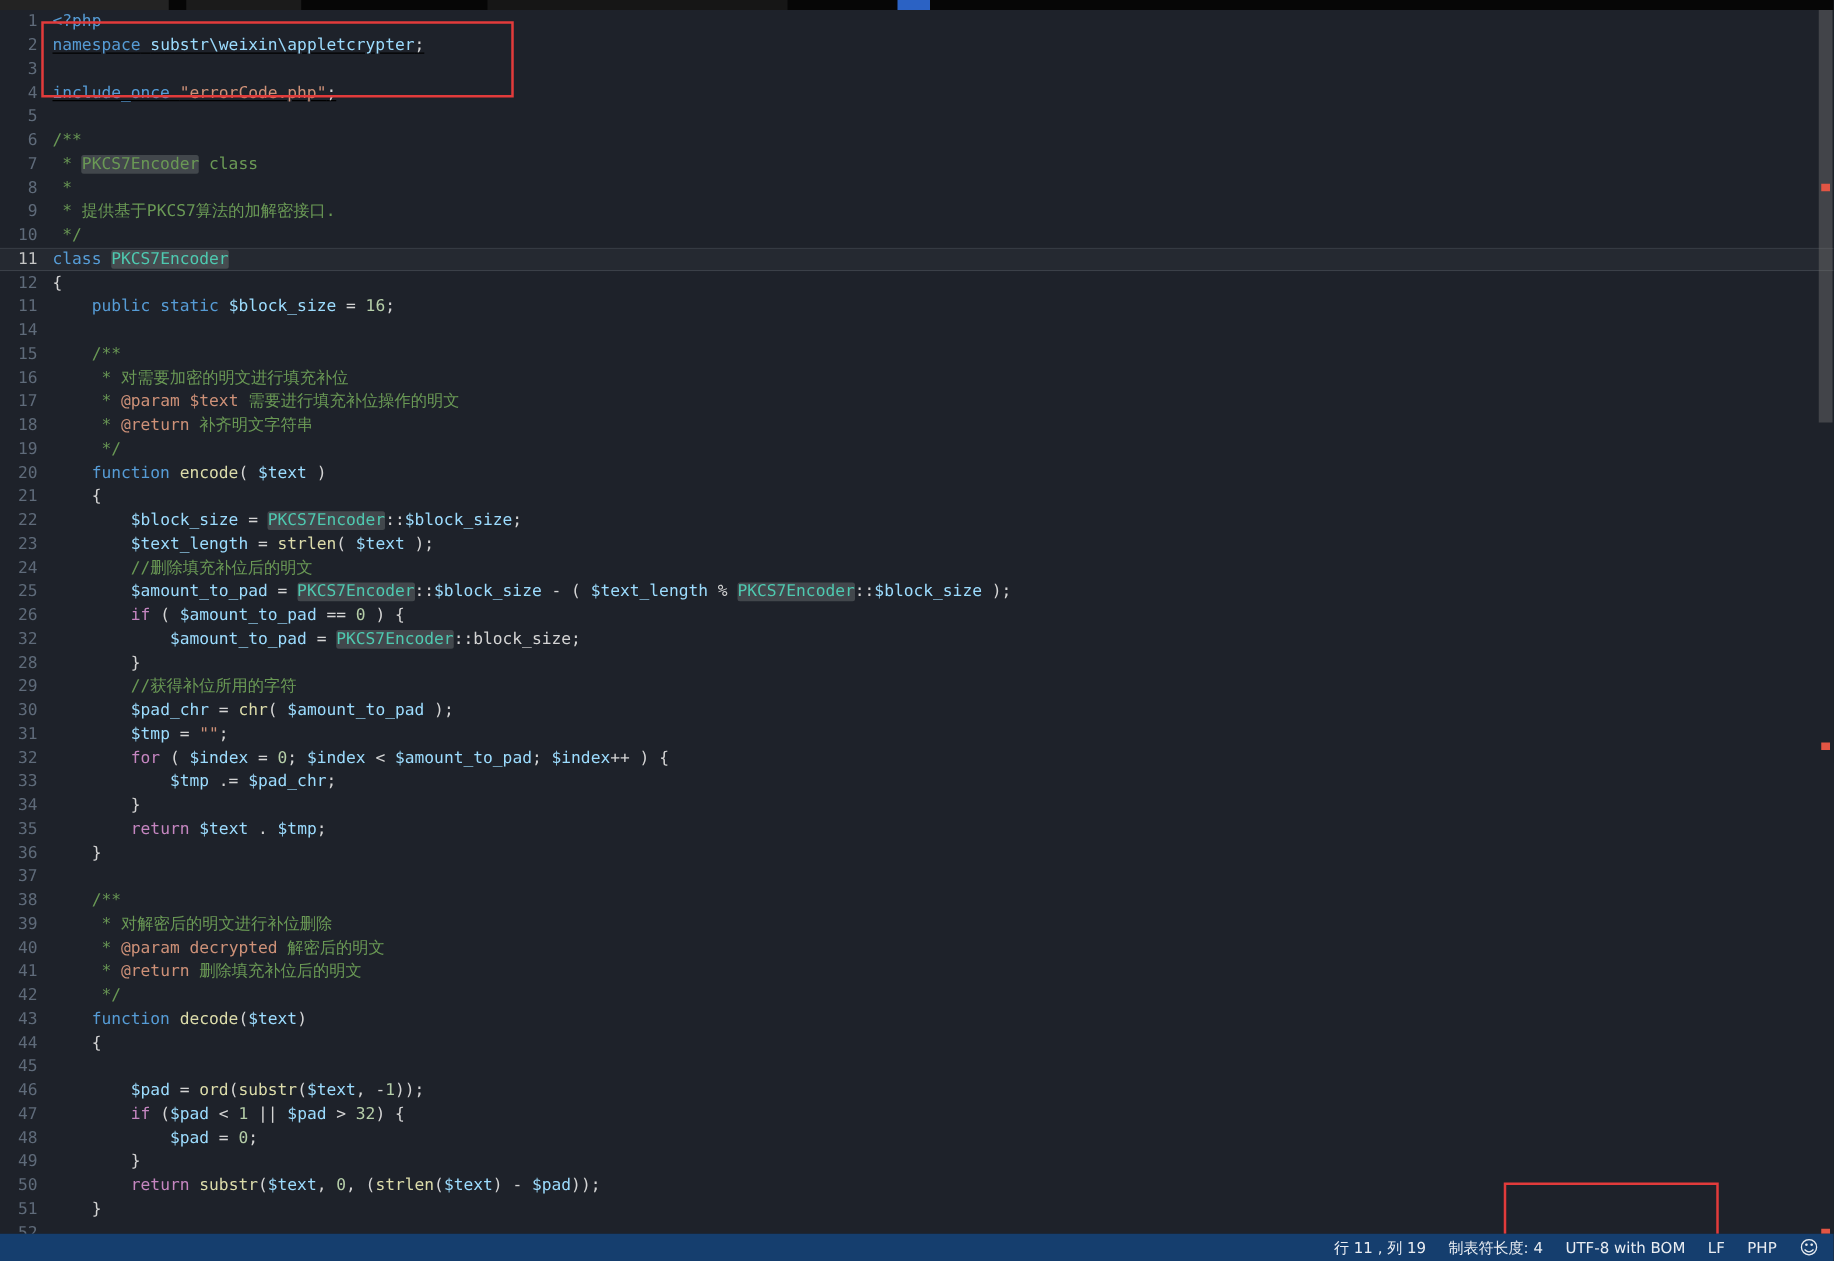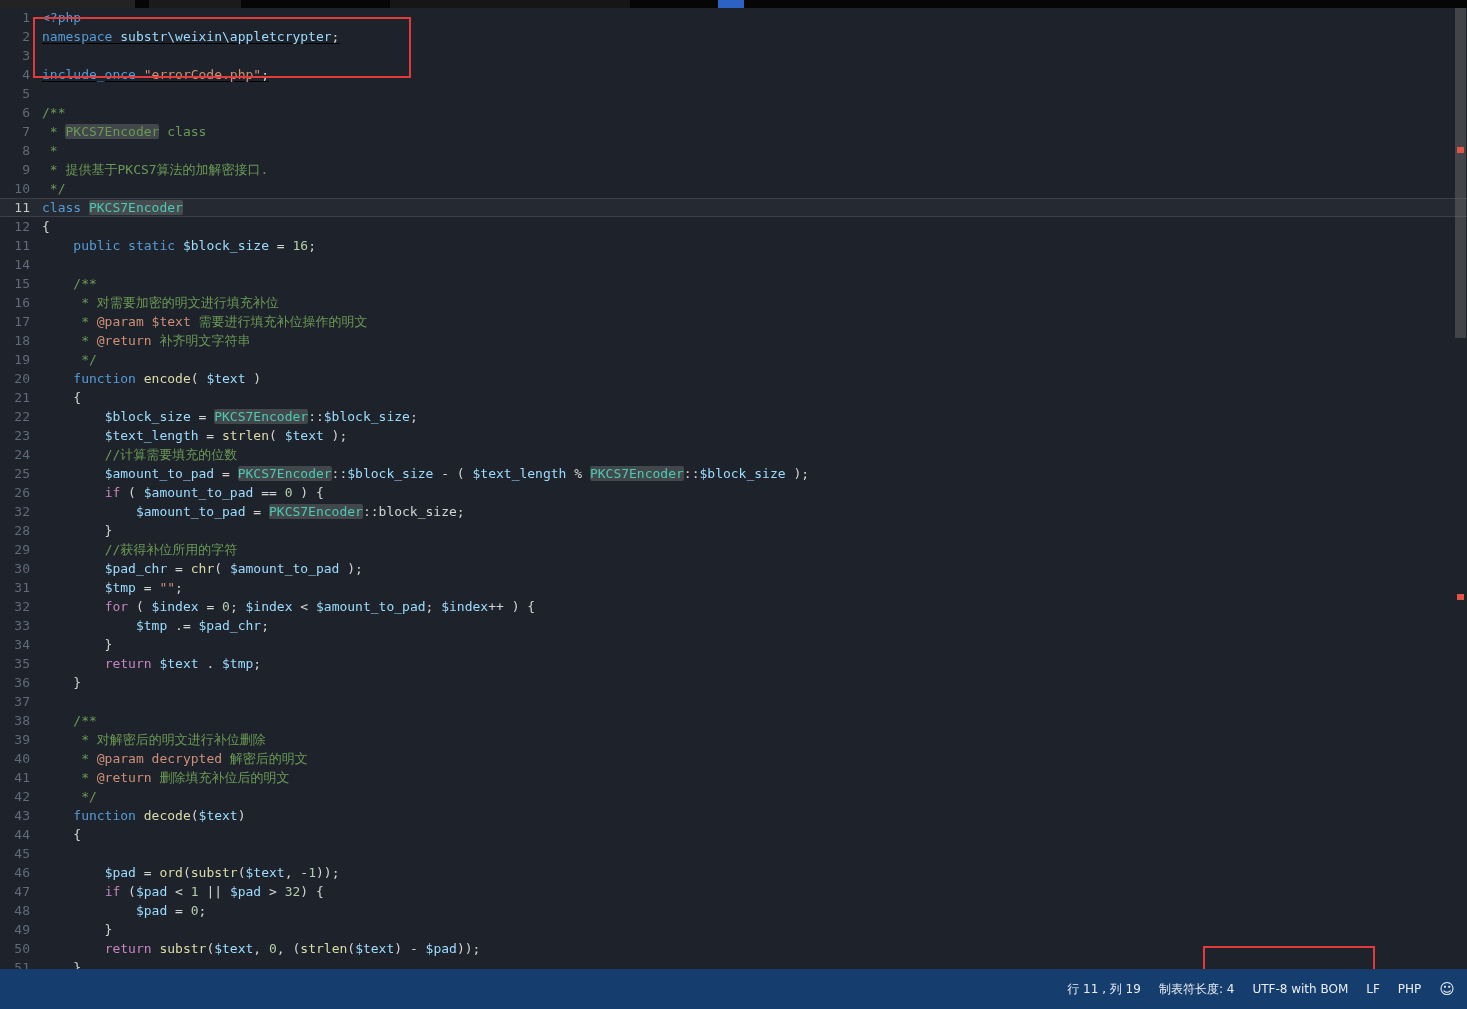--- a/index.html
+++ b/index.html
@@ -30,21 +30,21 @@
   .tk-doc { color:var(--doc); }
   .tk-cls { color:var(--cls); background:var(--hl); border-radius:2px; }
   .tk-clscom { color:var(--com); background:var(--hl); border-radius:2px; }
 
   .anno { position:absolute; border:2px solid var(--annotation); z-index:4; pointer-events:none; }
 
   .scrollbar { position:absolute; top:0; right:0; width:13px; bottom:0; z-index:6; }
   .scroll-thumb { position:absolute; right:1px; width:11px; background:var(--scroll_thumb); }
   .ruler-mark { position:absolute; right:3px; width:7px; height:6px; background:var(--ruler_mark); }
 
-  .status-bar { position:absolute; left:0; right:0; bottom:0; height:40px;
+  .status-bar { position:absolute; left:0; right:0; bottom:0; height:22px;
                 background:var(--statusbg); color:#e9edf2; z-index:10;
                 display:flex; align-items:center; justify-content:flex-end;
                 gap:18px; padding:0 12px;
                 font-family:"DejaVu Sans","Liberation Sans",sans-serif; font-size:12px; }
   .status-bar span { cursor:default; }
   .smiley { font-size:15px; line-height:1; }
 </style>
 </head>
 <body>
 
@@ -75,21 +75,21 @@
         <div class="row"><span class="gutter">14</span><span class="code"></span></div>
         <div class="row"><span class="gutter">15</span><span class="code"><span class="tk-com">    /**</span></span></div>
         <div class="row"><span class="gutter">16</span><span class="code"><span class="tk-com">     * 对需要加密的明文进行填充补位</span></span></div>
         <div class="row"><span class="gutter">17</span><span class="code"><span class="tk-com">     * </span><span class="tk-doc">@param</span><span class="tk-com"> </span><span class="tk-doc">$text</span><span class="tk-com"> 需要进行填充补位操作的明文</span></span></div>
         <div class="row"><span class="gutter">18</span><span class="code"><span class="tk-com">     * </span><span class="tk-doc">@return</span><span class="tk-com"> 补齐明文字符串</span></span></div>
         <div class="row"><span class="gutter">19</span><span class="code"><span class="tk-com">     */</span></span></div>
         <div class="row"><span class="gutter">20</span><span class="code"><span class="tk-pl">    </span><span class="tk-kw">function</span><span class="tk-pl"> </span><span class="tk-fn">encode</span><span class="tk-pl">( </span><span class="tk-var">$text</span><span class="tk-pl"> )</span></span></div>
         <div class="row"><span class="gutter">21</span><span class="code"><span class="tk-pl">    {</span></span></div>
         <div class="row"><span class="gutter">22</span><span class="code"><span class="tk-pl">        </span><span class="tk-var">$block_size</span><span class="tk-pl"> = </span><span class="tk-cls">PKCS7Encoder</span><span class="tk-pl">::</span><span class="tk-var">$block_size</span><span class="tk-pl">;</span></span></div>
         <div class="row"><span class="gutter">23</span><span class="code"><span class="tk-pl">        </span><span class="tk-var">$text_length</span><span class="tk-pl"> = </span><span class="tk-fn">strlen</span><span class="tk-pl">( </span><span class="tk-var">$text</span><span class="tk-pl"> );</span></span></div>
-        <div class="row"><span class="gutter">24</span><span class="code"><span class="tk-pl">        </span><span class="tk-com">//计算需要填充的位数</span></span></div>
+        <div class="row"><span class="gutter">24</span><span class="code"><span class="tk-pl">        </span><span class="tk-com">//删除填充补位后的明文</span></span></div>
         <div class="row"><span class="gutter">25</span><span class="code"><span class="tk-pl">        </span><span class="tk-var">$amount_to_pad</span><span class="tk-pl"> = </span><span class="tk-cls">PKCS7Encoder</span><span class="tk-pl">::</span><span class="tk-var">$block_size</span><span class="tk-pl"> - ( </span><span class="tk-var">$text_length</span><span class="tk-pl"> % </span><span class="tk-cls">PKCS7Encoder</span><span class="tk-pl">::</span><span class="tk-var">$block_size</span><span class="tk-pl"> );</span></span></div>
         <div class="row"><span class="gutter">26</span><span class="code"><span class="tk-pl">        </span><span class="tk-ctl">if</span><span class="tk-pl"> ( </span><span class="tk-var">$amount_to_pad</span><span class="tk-pl"> == </span><span class="tk-num">0</span><span class="tk-pl"> ) {</span></span></div>
         <div class="row"><span class="gutter">32</span><span class="code"><span class="tk-pl">            </span><span class="tk-var">$amount_to_pad</span><span class="tk-pl"> = </span><span class="tk-cls">PKCS7Encoder</span><span class="tk-pl">::block_size;</span></span></div>
         <div class="row"><span class="gutter">28</span><span class="code"><span class="tk-pl">        }</span></span></div>
         <div class="row"><span class="gutter">29</span><span class="code"><span class="tk-pl">        </span><span class="tk-com">//获得补位所用的字符</span></span></div>
         <div class="row"><span class="gutter">30</span><span class="code"><span class="tk-pl">        </span><span class="tk-var">$pad_chr</span><span class="tk-pl"> = </span><span class="tk-fn">chr</span><span class="tk-pl">( </span><span class="tk-var">$amount_to_pad</span><span class="tk-pl"> );</span></span></div>
         <div class="row"><span class="gutter">31</span><span class="code"><span class="tk-pl">        </span><span class="tk-var">$tmp</span><span class="tk-pl"> = </span><span class="tk-str">""</span><span class="tk-pl">;</span></span></div>
         <div class="row"><span class="gutter">32</span><span class="code"><span class="tk-pl">        </span><span class="tk-ctl">for</span><span class="tk-pl"> ( </span><span class="tk-var">$index</span><span class="tk-pl"> = </span><span class="tk-num">0</span><span class="tk-pl">; </span><span class="tk-var">$index</span><span class="tk-pl"> &lt; </span><span class="tk-var">$amount_to_pad</span><span class="tk-pl">; </span><span class="tk-var">$index</span><span class="tk-pl">++ ) {</span></span></div>
         <div class="row"><span class="gutter">33</span><span class="code"><span class="tk-pl">            </span><span class="tk-var">$tmp</span><span class="tk-pl"> .= </span><span class="tk-var">$pad_chr</span><span class="tk-pl">;</span></span></div>
         <div class="row"><span class="gutter">34</span><span class="code"><span class="tk-pl">        }</span></span></div>

